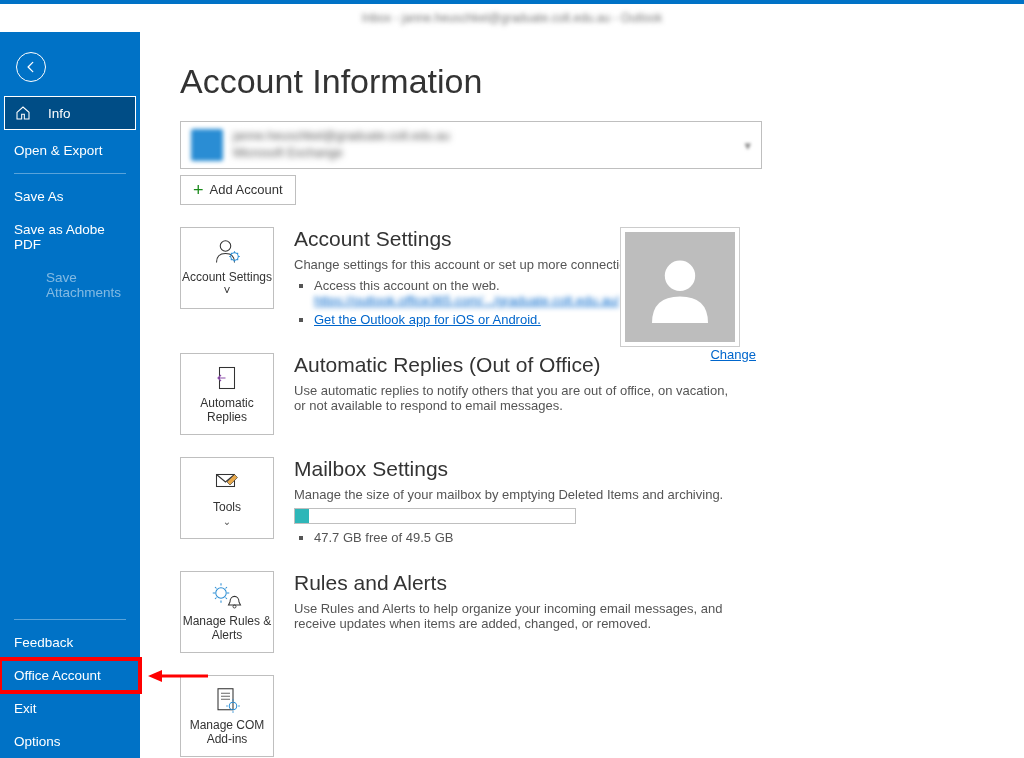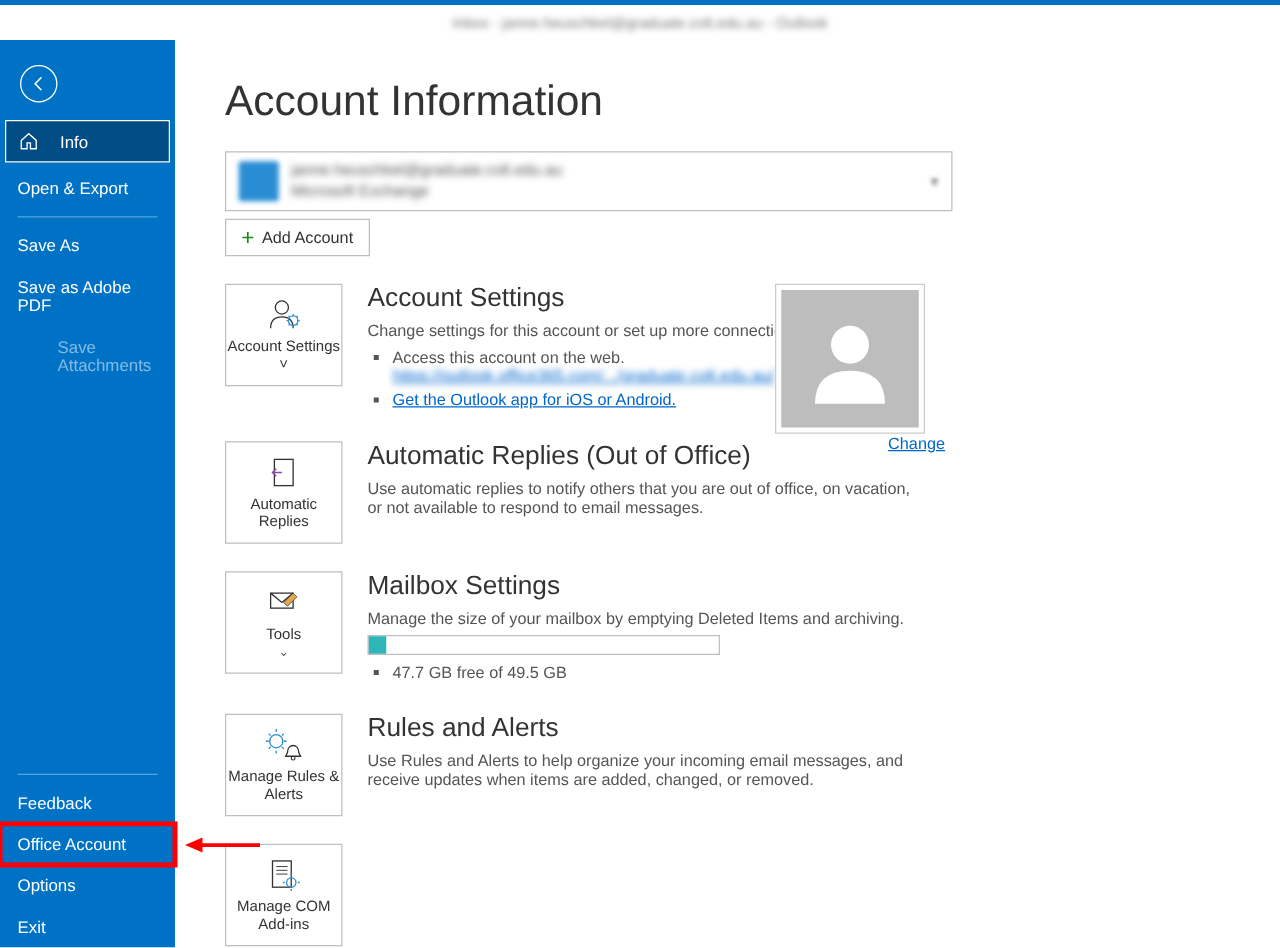--- a/index.html
+++ b/index.html
@@ -266,24 +266,24 @@
       <div class="side-item side-highlight">
         <span>Office Account</span>
         <div class="arrow-callout">
           <svg viewBox="0 0 60 16">
             <line x1="60" y1="8" x2="12" y2="8" stroke="#ff0000" stroke-width="3"></line>
             <polygon points="0,8 14,2 14,14" fill="#ff0000"></polygon>
           </svg>
         </div>
       </div>
       <div class="side-item">
+        <span>Exit</span>
+      </div>
+      <div class="side-item">
         <span>Options</span>
-      </div>
-      <div class="side-item">
-        <span>Exit</span>
       </div>
     </div>
   </div>
 
   <div class="main">
     <h1>Account Information</h1>
 
     <div class="acct-dropdown">
       <div class="acct-icon"></div>
       <div class="acct-text">

